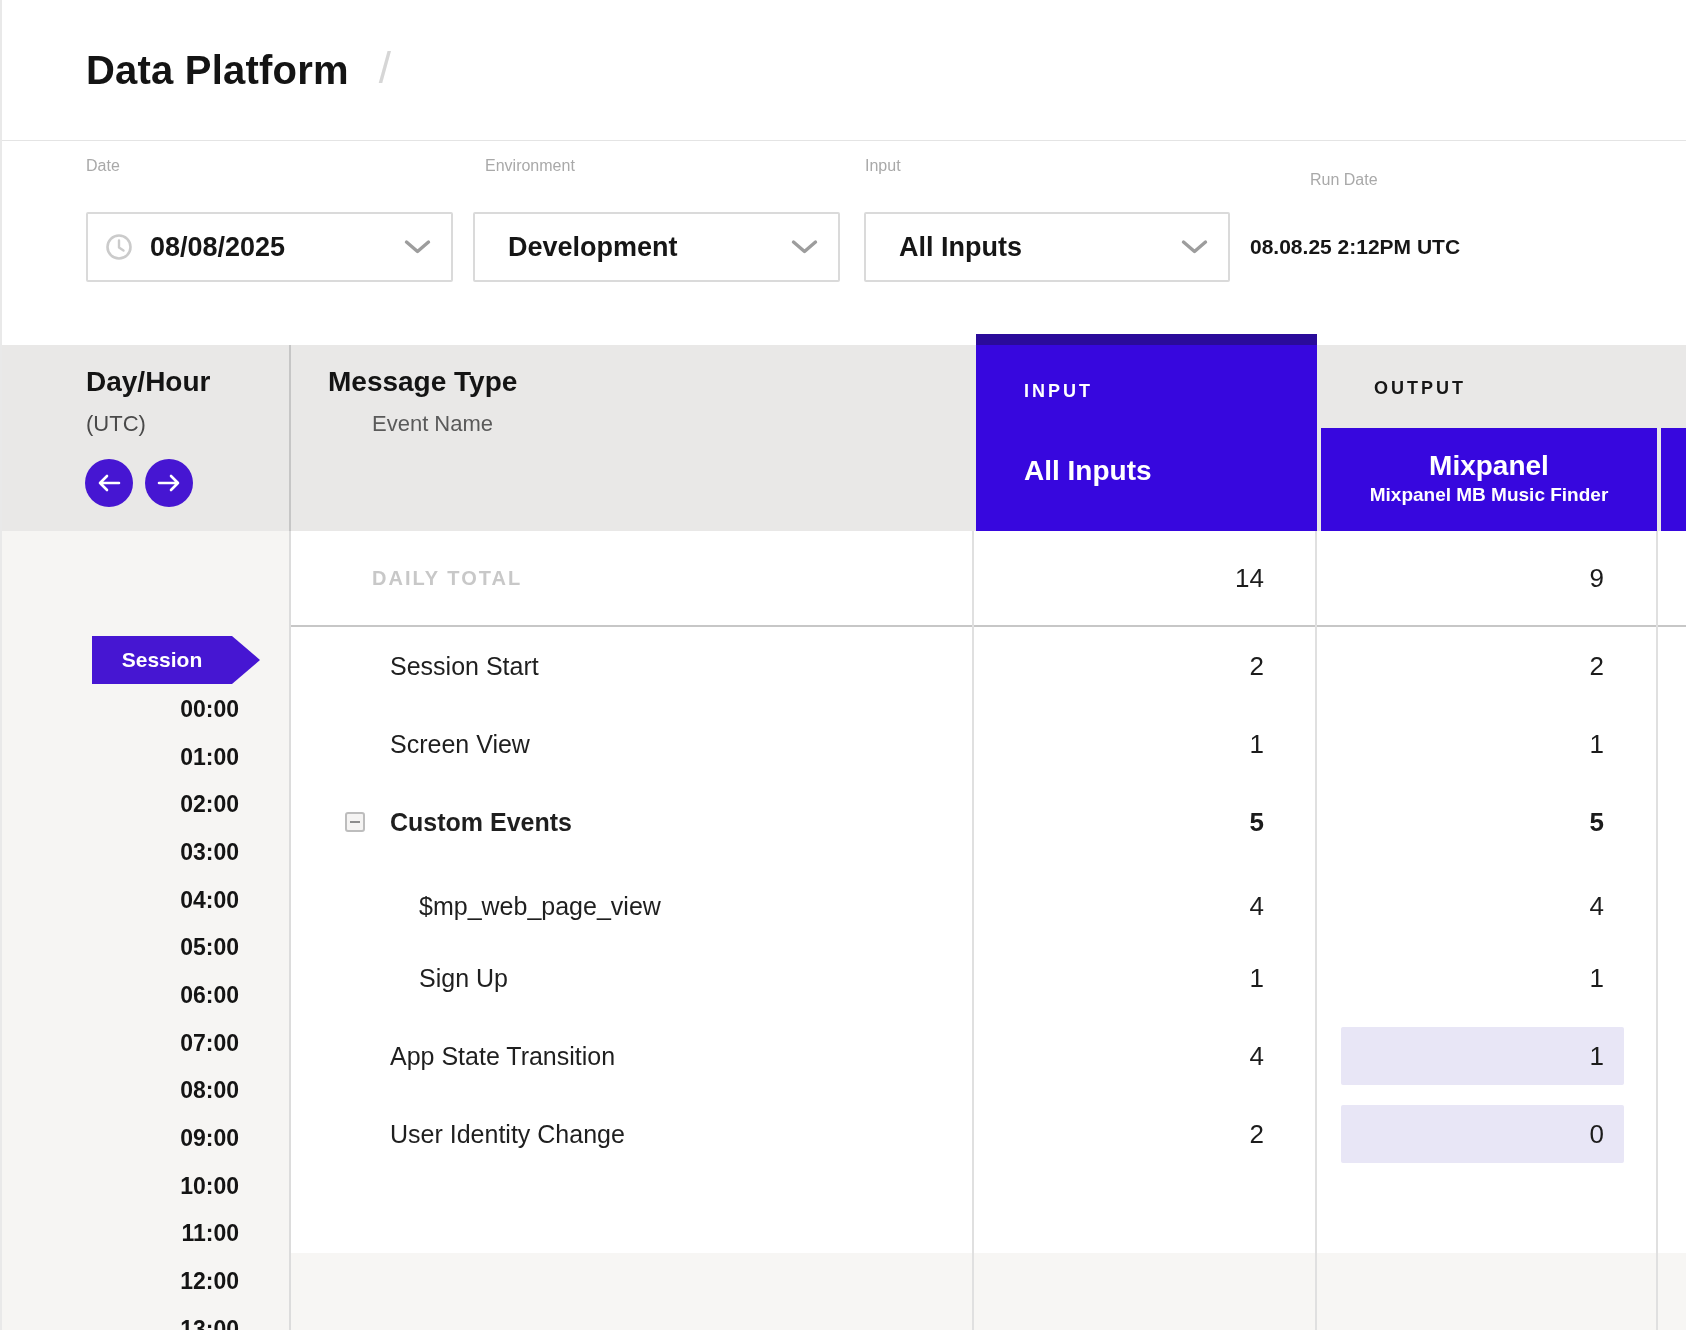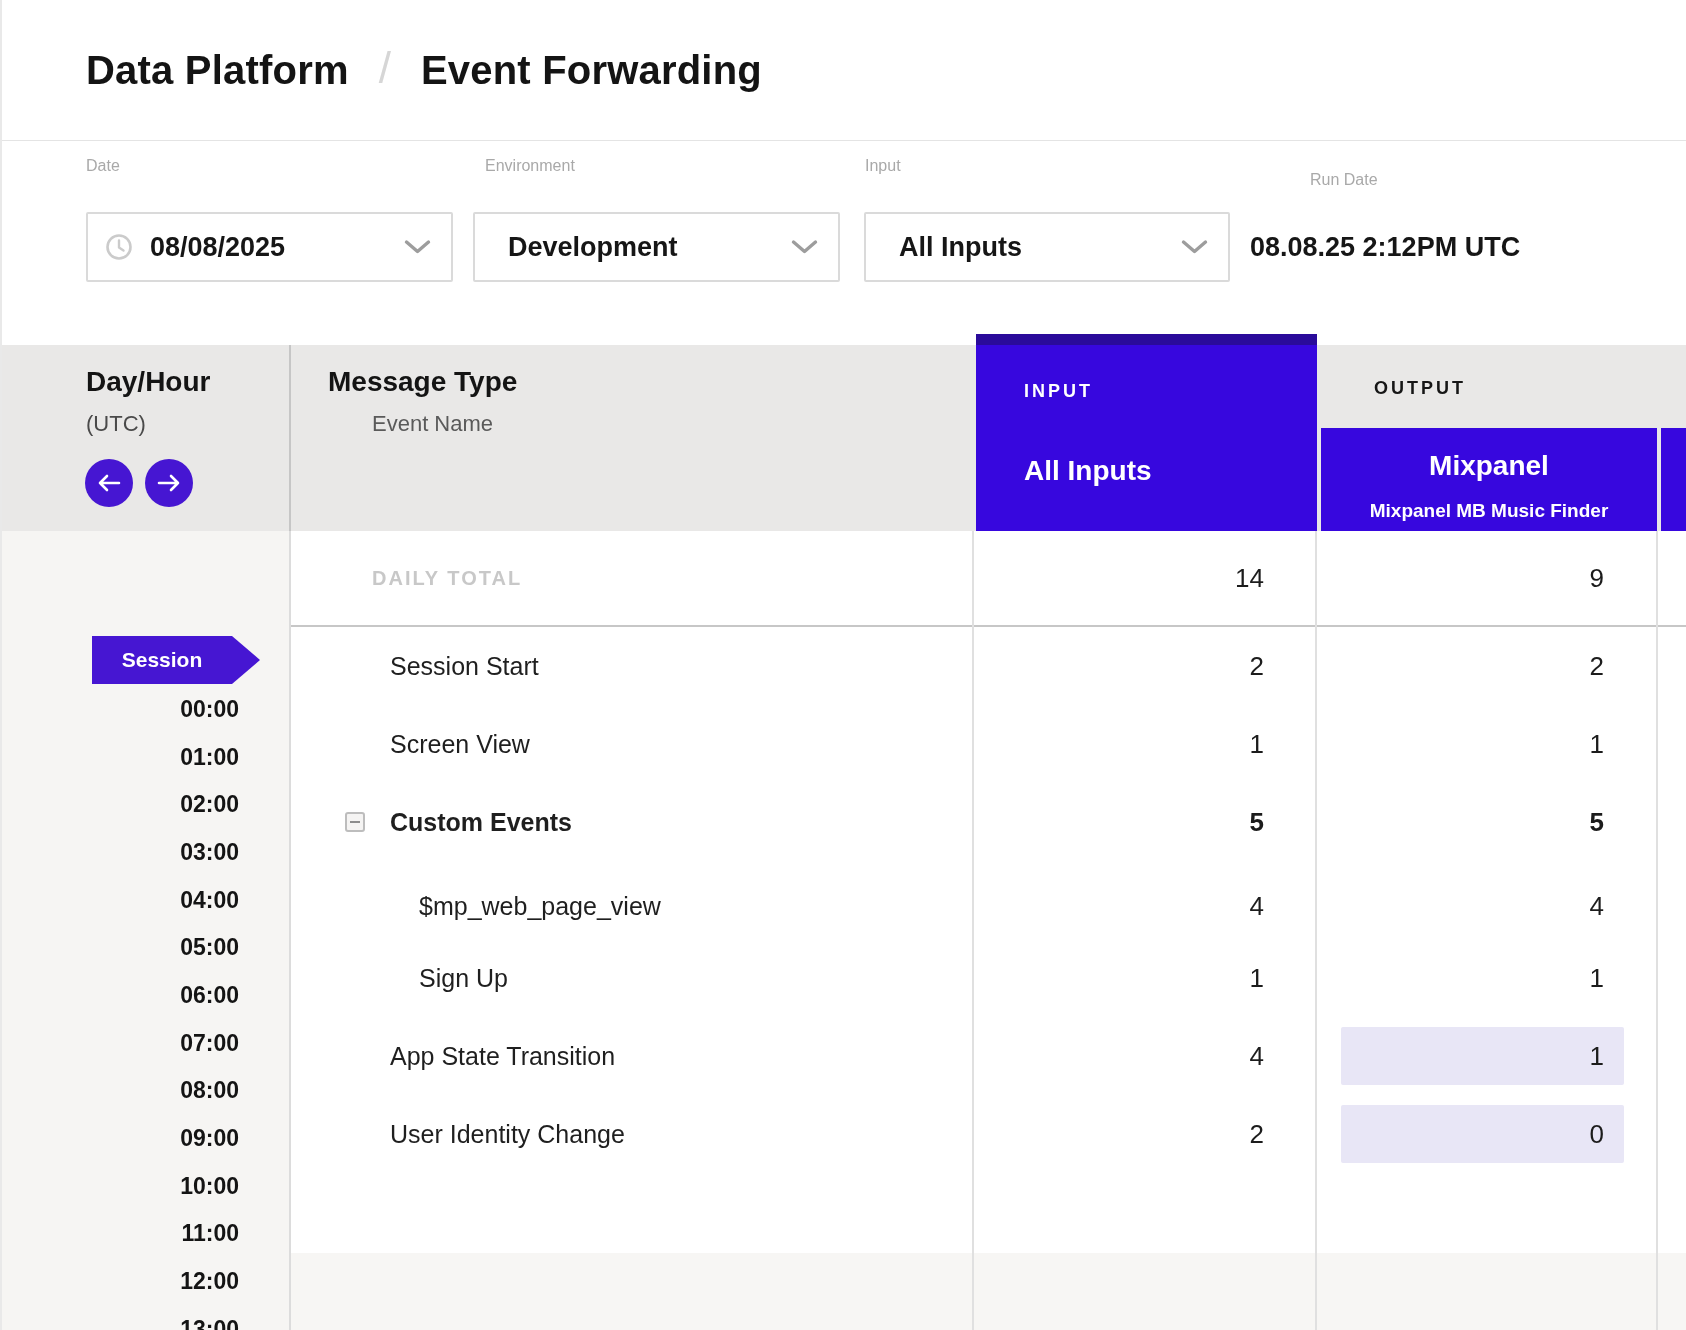--- a/index.html
+++ b/index.html
@@ -17,41 +17,41 @@
   .crumbbar{position:absolute;left:0;top:0;width:100%;height:141px;background:#fff;border-bottom:1px solid #e4e4e4;display:flex;align-items:center;padding-left:84px;}
   .crumb{font-size:40px;font-weight:600;color:#141414;letter-spacing:.2px;}
   .crumb-sep{font-size:44px;font-weight:300;color:#d6d6d6;margin:0 30px;transform:translateY(-2px);}
 
   
   .filters{position:absolute;left:0;top:141px;width:100%;height:204px;background:#fff;}
   .flabel{position:absolute;top:16px;font-size:16px;color:#a9a9a9;}
   .fbox{position:absolute;top:71px;height:70px;background:#fff;border:2px solid #dadada;border-radius:2px;display:flex;align-items:center;}
   .fbox .val{font-size:27px;font-weight:700;color:#161616;}
   .chev{position:absolute;right:20px;top:50%;transform:translateY(-50%);}
-  .rundate{position:absolute;top:71px;height:70px;display:flex;align-items:center;font-size:27px;font-weight:700;color:#161616;}
+  .rundate{position:absolute;top:71px;height:70px;display:flex;align-items:center;font-size:21px;font-weight:700;color:#161616;}
 
   
   .band{position:absolute;left:0;top:345px;width:100%;height:186px;background:#e9e8e7;}
   .dayhour-title{position:absolute;left:84px;top:366px;font-size:28px;font-weight:700;color:#141414;}
   .dayhour-sub{position:absolute;left:84px;top:411px;font-size:22px;color:#4a4a4a;}
   .navbtn{position:absolute;top:459px;width:48px;height:48px;border-radius:50%;background:var(--accent-button);border:none;display:flex;align-items:center;justify-content:center;cursor:pointer;}
   .msg-title{position:absolute;left:326px;top:366px;font-size:28px;font-weight:700;color:#141414;}
   .msg-sub{position:absolute;left:370px;top:411px;font-size:22px;color:#5a5a5a;}
   .output-eyebrow{position:absolute;left:1372px;top:378px;font-size:18px;font-weight:700;letter-spacing:3px;color:#161616;}
 
   .input-block{position:absolute;left:974px;top:334px;width:341px;height:197px;background:var(--accent);}
   .input-block .strip{position:absolute;left:0;top:0;width:100%;height:11px;background:var(--accent-dark);}
   .input-block .eyebrow{position:absolute;left:48px;top:47px;font-size:18px;font-weight:700;letter-spacing:3px;color:#fff;}
   .input-block .title{position:absolute;left:48px;top:121px;font-size:28px;font-weight:700;color:#fff;}
 
   .out-block{position:absolute;top:428px;height:103px;background:var(--accent);color:#fff;text-align:center;}
   .out-block.main{left:1319px;width:336px;}
   .out-block.extra{left:1659px;width:27px;}
   .out-block .title{margin-top:22px;font-size:28px;font-weight:700;}
-  .out-block .sub{margin-top:18px;font-size:19px;font-weight:600;}
+  .out-block .sub{margin-top:2px;font-size:19px;font-weight:600;}
 
   
   .sidebar{position:absolute;left:0;top:531px;width:288px;height:799px;background:#f6f5f3;}
   .footerband{position:absolute;left:288px;top:1253px;right:0;height:77px;background:#f7f6f4;}
   .vdiv-side-h{position:absolute;left:287px;top:345px;width:2px;height:186px;background:#c6c6c6;z-index:5;}
   .vdiv-side-b{position:absolute;left:287px;top:531px;width:2px;height:799px;background:#dcdcdc;z-index:5;}
   .vdiv{position:absolute;top:531px;width:2px;height:799px;background:#e0e0e0;z-index:5;}
   .vdiv.d1{left:970px;}.vdiv.d2{left:1313px;}.vdiv.d3{left:1654px;}
 
   .dtrow{position:absolute;left:288px;right:0;top:531px;height:96px;border-bottom:2px solid #c7c7c7;background:#fff;}
@@ -79,21 +79,20 @@
   svg{display:block;}
 </style>
 </head>
 <body>
 
 <div class="stage">
 
   <div class="crumbbar">
     <span class="crumb">Data Platform</span>
     <span class="crumb-sep">/</span>
-    <span class="crumb">Event Forwarding</span>
   </div>
 
   <div class="filters">
     <span class="flabel" style="left:84px;">Date</span>
     <span class="flabel" style="left:483px;">Environment</span>
     <span class="flabel" style="left:863px;">Input</span>
     <span class="flabel" style="left:1308px;margin-top:14px;">Run Date</span>
 
     <div class="fbox" style="left:84px;width:367px;padding-left:17px;">
       <span style="margin-right:17px;">

